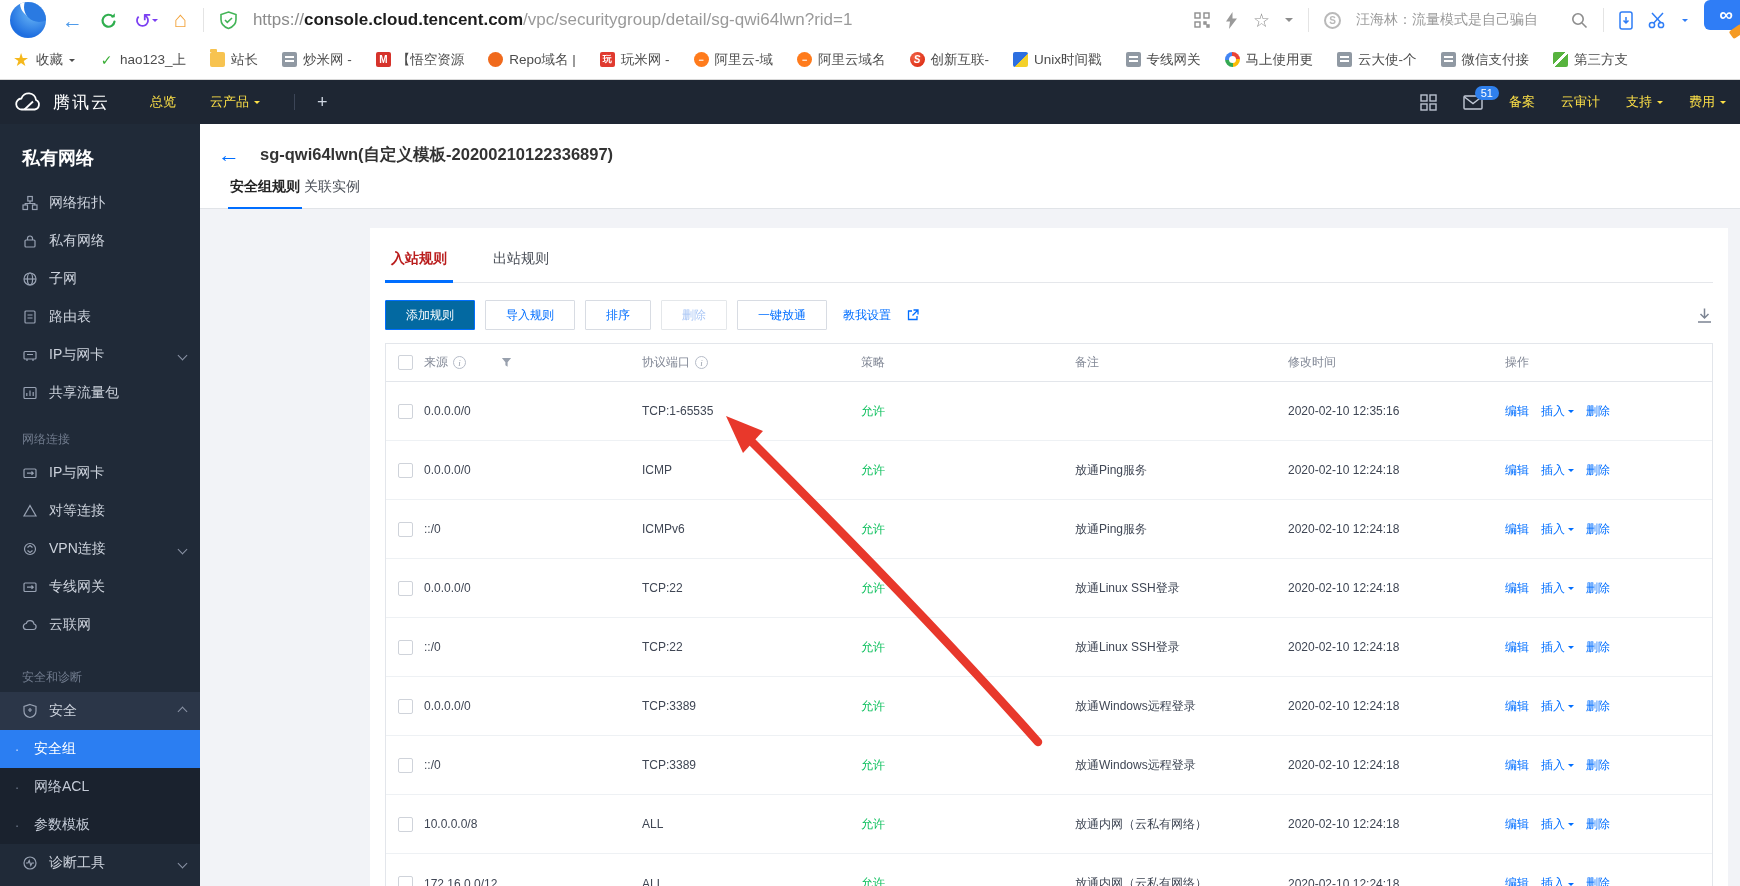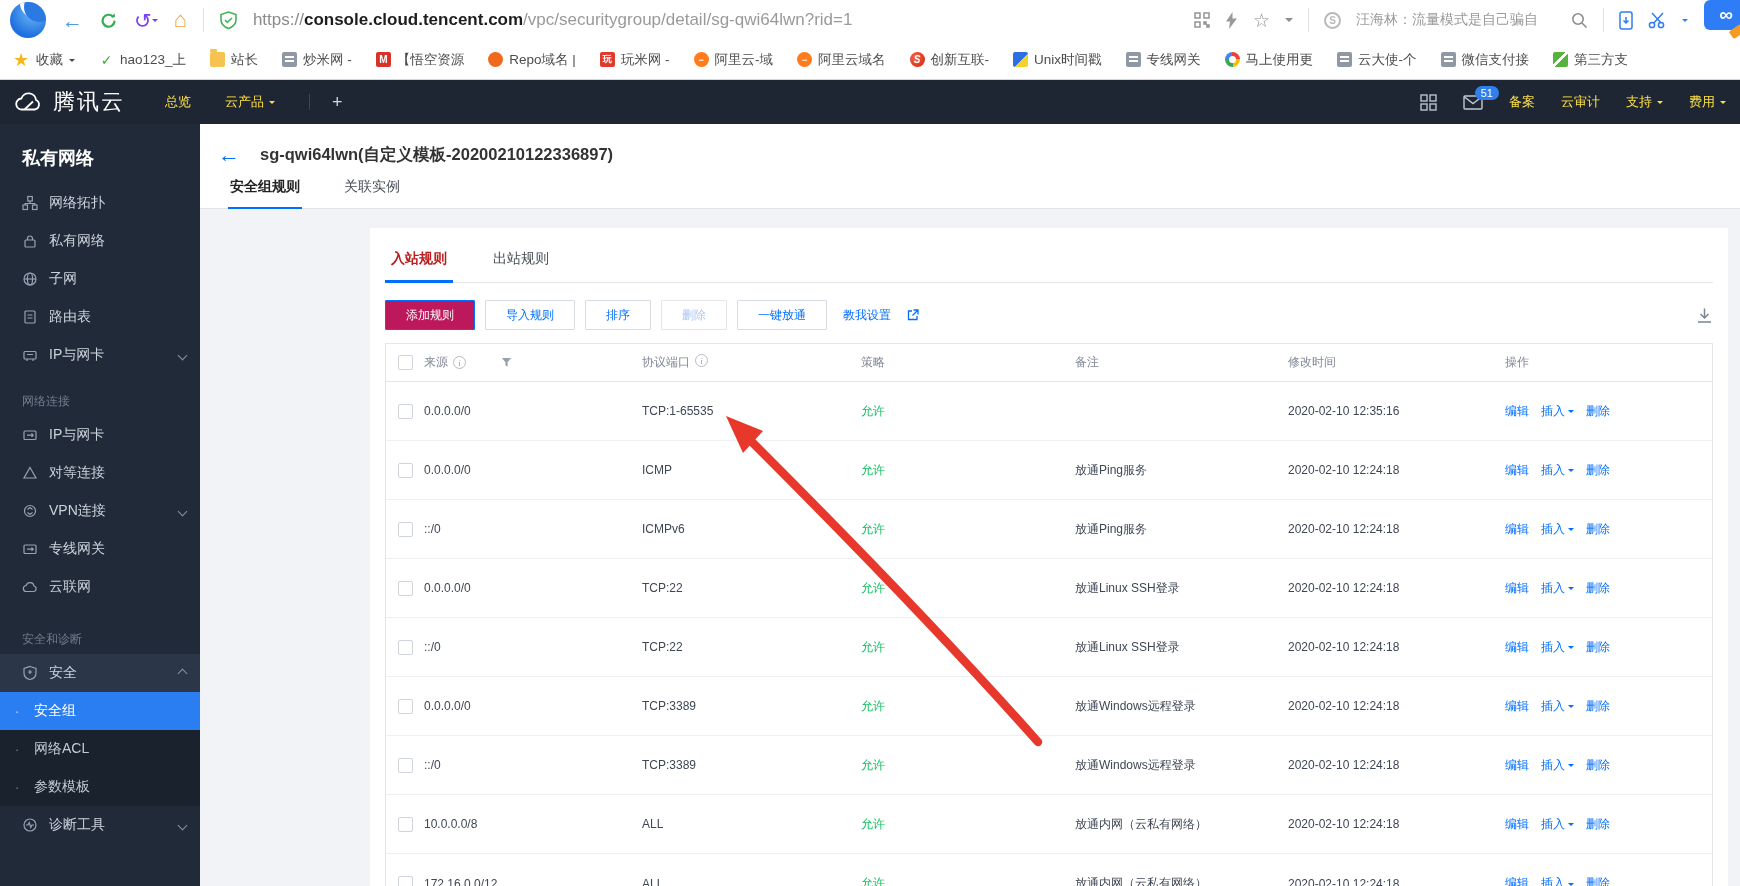--- a/index.html
+++ b/index.html
@@ -47,21 +47,21 @@
   .bi-ali { background:#ff7b1c; border-radius:50%; font-size:9px; }
   .bi-red { background:radial-gradient(circle at 35% 35%,#f2664a,#d81e06); border-radius:50%; font-style:italic; }
   .bi-unix { background:linear-gradient(135deg,#2d6fe0 55%,#f3d02a 55%); }
   .bi-chrome { border-radius:50%; background:conic-gradient(#ea4335 0 25%,#fbbc05 0 50%,#34a853 0 75%,#4285f4 0); position:relative; }
   .bi-chrome::before { content:""; position:absolute; inset:4px; background:#fff; border-radius:50%; }
   .bi-green { background:linear-gradient(135deg,#57b33e 42%,#fff 42% 56%,#57b33e 56%); }
 
   
   #topnav { height:44px; background:#1e2633; display:flex; align-items:center; color:#dfe4ec; font-size:13px; padding:0 8px 0 14px; }
   #brand { display:flex; align-items:center; gap:9px; margin-right:40px; }
-  #brand-text { color:#fff; font-size:22px; letter-spacing:2px; }
+  #brand-text { color:#fff; font-size:17px; letter-spacing:2px; }
   .tn-item { display:flex; align-items:center; gap:5px; margin-right:34px; cursor:pointer; color:#fde047; }
   .tn-div { width:1px; height:16px; background:#3c4557; margin:0 22px 0 0; }
   .tn-plus { font-size:18px; color:#cfd6e2; cursor:pointer; }
   #topnav-right { margin-left:auto; display:flex; align-items:center; gap:26px; padding-right:6px; }
   .mail-wrap { position:relative; cursor:pointer; }
   .badge { position:absolute; top:-9px; right:-16px; background:#2f80ed; color:#fff; border-radius:9px; font-size:11px; padding:1px 6px; }
 
   
   #body-row { display:flex; height:762px; }
   #sidebar { width:200px; background:#202a38; flex:none; overflow:hidden; }
@@ -77,45 +77,45 @@
   .chev { width:7px; height:7px; border-right:1.5px solid #8a93a5; border-bottom:1.5px solid #8a93a5; margin-left:auto; flex:none; }
   .chev.down { transform:rotate(45deg); }
   .chev.up { transform:rotate(-135deg); }
   .sb-gap { height:6px; }
 
   #main { flex:1; display:flex; flex-direction:column; min-width:0; }
   .page-header { background:#fff; }
   .ph-top { display:flex; align-items:center; padding:20px 0 0 18px; gap:20px; }
   .back-arrow { color:#006eff; font-size:22px; font-weight:bold; cursor:pointer; line-height:1; }
   .page-title { font-size:16.5px; font-weight:bold; color:#333; }
-  .ph-tabs { display:flex; gap:40px; padding-left:28px; margin-top:12px; border-bottom:1px solid #e1e4e8; }
+  .ph-tabs { display:flex; padding-left:28px; margin-top:12px; border-bottom:1px solid #e1e4e8; }
   .ph-tab { font-size:14px; color:#474c55; padding:0 2px 11px; cursor:pointer; border-bottom:2px solid transparent; margin-bottom:-1px; }
   .ph-tab.active { color:#222; font-weight:bold; border-bottom-color:#006eff; }
 
   .content { flex:1; background:#f2f3f7; padding:19px 12px 0 170px; min-height:0; }
   .card { background:#fff; height:100%; padding:0 15px; }
   .card-tabs { display:flex; gap:34px; padding-top:16px; border-bottom:1px solid #e5e7eb; }
   .c-tab { font-size:14px; color:#474c55; padding:6px 6px 12px; cursor:pointer; border-bottom:3px solid transparent; margin-bottom:-1px; }
   .c-tab.active { color:#b91c1c; font-weight:bold; border-bottom-color:#006eff; }
 
   .toolbar { margin-top:17px; display:flex; align-items:center; gap:10px; }
   .btn { height:30px; padding:0 20px; font-size:12px; background:#fff; border:1px solid #d8dce3; color:#006eff; display:flex; align-items:center; cursor:pointer; border-radius:1px; }
-  .btn.primary { background:#be185d; border-color:#006eff; color:#fff; }
+  .btn.primary { background:#0369a1; border-color:#006eff; color:#fff; }
   .btn.disabled { color:#a9c6f5; border-color:#e4e7ea; cursor:default; }
   .help-link { color:#006eff; font-size:12px; display:flex; align-items:center; gap:16px; margin-left:6px; cursor:pointer; }
   .dl-wrap { margin-left:auto; cursor:pointer; display:flex; }
 
   .table { margin-top:13px; border:1px solid #e3e6eb; }
   .trow { display:flex; align-items:center; font-size:12px; }
   .thead { height:38px; color:#828896; border-bottom:1px solid #e3e6eb; }
   .tr { height:59px; color:#3f4654; border-bottom:1px solid #eef1f4; }
   .tr:last-child { border-bottom:none; }
   .c0 { width:38px; display:flex; justify-content:center; flex:none; }
   .c1 { width:218px; flex:none; display:flex; align-items:center; gap:5px; }
-  .c2 { width:219px; flex:none; display:flex; gap:5px; }
+  .c2 { width:219px; flex:none; display:flex; align-items:center; gap:5px; }
   .c3 { width:214px; flex:none; }
   .c4 { width:213px; flex:none; }
   .c5 { width:217px; flex:none; }
   .c6 { flex:1; display:flex; align-items:center; gap:12px; }
   .cb { width:15px; height:15px; border:1px solid #cfd3da; border-radius:2px; background:#fff; cursor:pointer; }
   .info { width:13px; height:13px; border-radius:50%; border:1px solid #b6bcc8; color:#9aa1ad; font-size:9px; font-style:italic; font-family:"Liberation Serif",serif; display:flex; align-items:center; justify-content:center; }
   .funnel { margin-left:30px; display:flex; cursor:pointer; }
   .policy-allow { color:#0abf5b; }
   .act { color:#006eff; cursor:pointer; display:flex; align-items:center; gap:3px; }
 
@@ -348,20 +348,27 @@
           <span>路由表</span>
         </div>
         <div class="sb-item">
           <span class="si"><svg width="16" height="16" viewBox="0 0 16 16" fill="none" stroke="#98a2b3" stroke-width="1.2">
               <rect x="2" y="4.5" width="12" height="7.5" rx="1"></rect>
               <path d="M5 12v2M11 12v2M5 7.5h6"></path>
             </svg></span>
           <span>IP与网卡</span>
           <span class="chev down"></span>
         </div>
+        <div class="sb-item">
+          <span class="si"><svg width="16" height="16" viewBox="0 0 16 16" fill="none" stroke="#98a2b3" stroke-width="1.2">
+              <rect x="2" y="2.5" width="12" height="11" rx="1"></rect>
+              <path d="M4.8 11V8M8 11V5.5M11.2 11V7"></path>
+            </svg></span>
+          <span>共享流量包</span>
+        </div>
         <div class="sb-sec">网络连接</div>
         <div class="sb-item">
           <span class="si"><svg width="16" height="16" viewBox="0 0 16 16" fill="none" stroke="#98a2b3" stroke-width="1.2">
               <rect x="2" y="4" width="12" height="8.5" rx="1"></rect>
               <path d="M5 8.2h6M9.5 6.5l1.7 1.7-1.7 1.7"></path>
             </svg></span>
           <span>IP与网卡</span>
         </div>
         <div class="sb-item">
           <span class="si"><svg width="16" height="16" viewBox="0 0 16 16" fill="none" stroke="#98a2b3" stroke-width="1.2">

